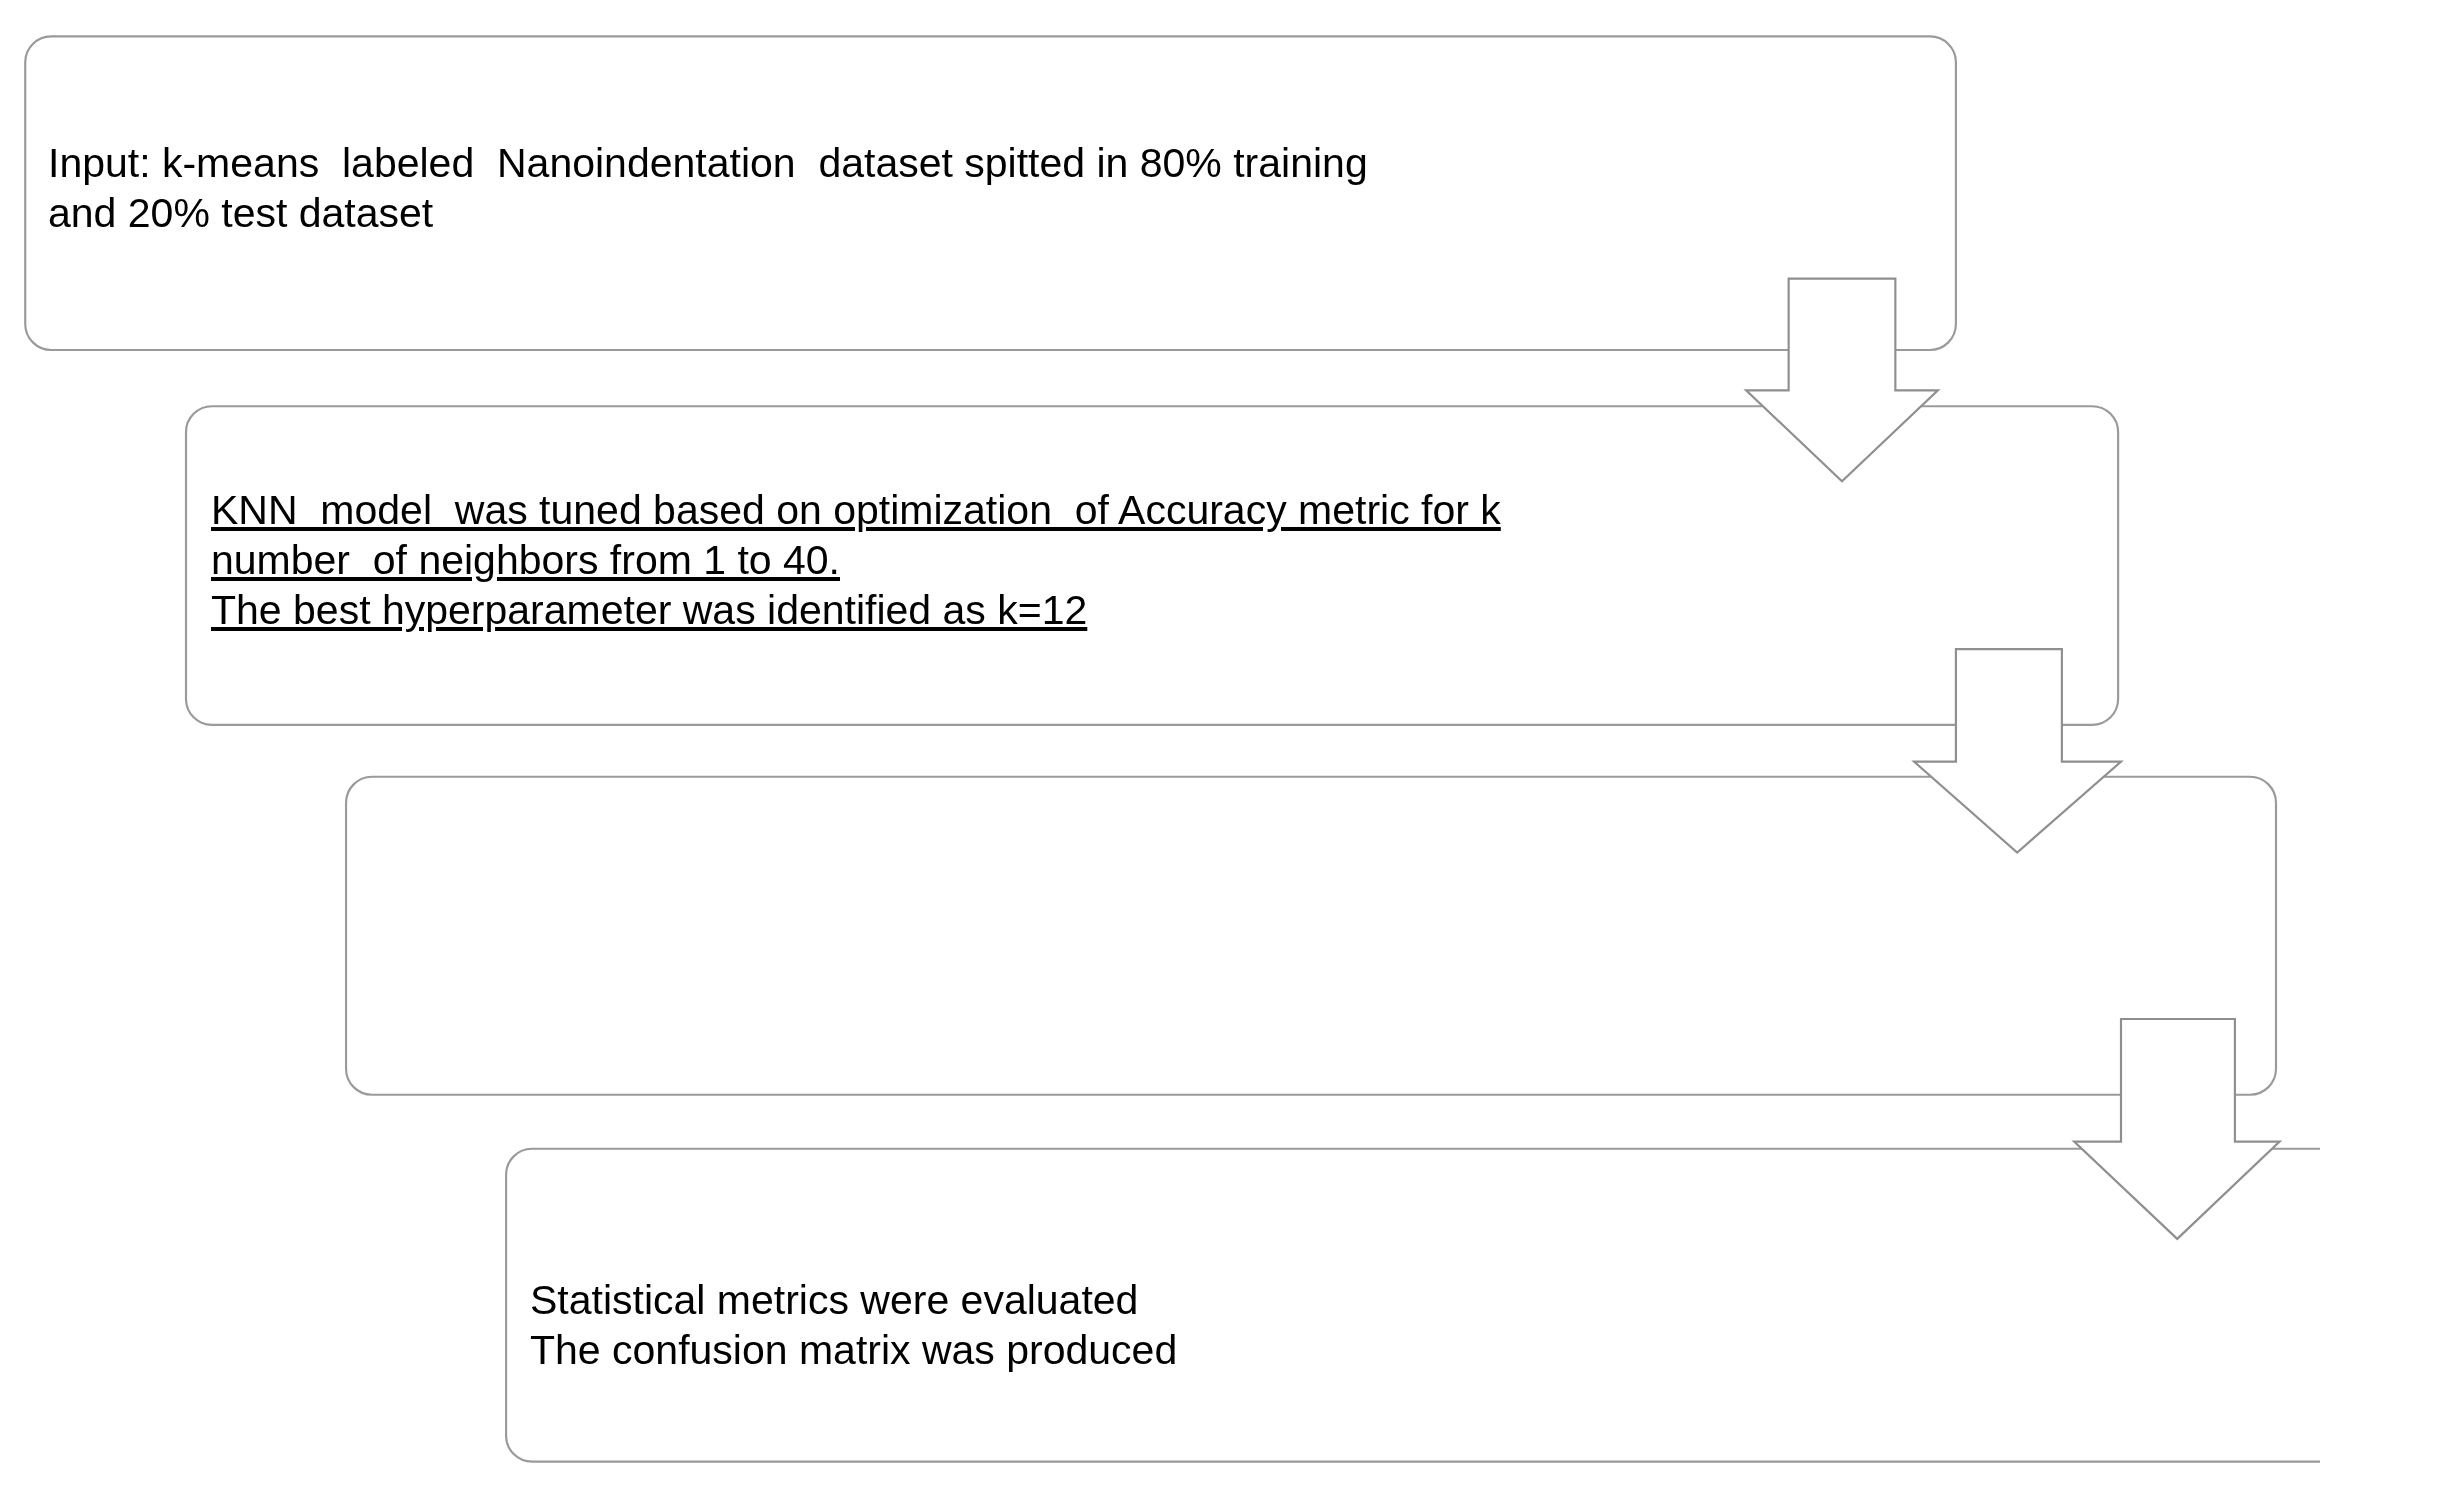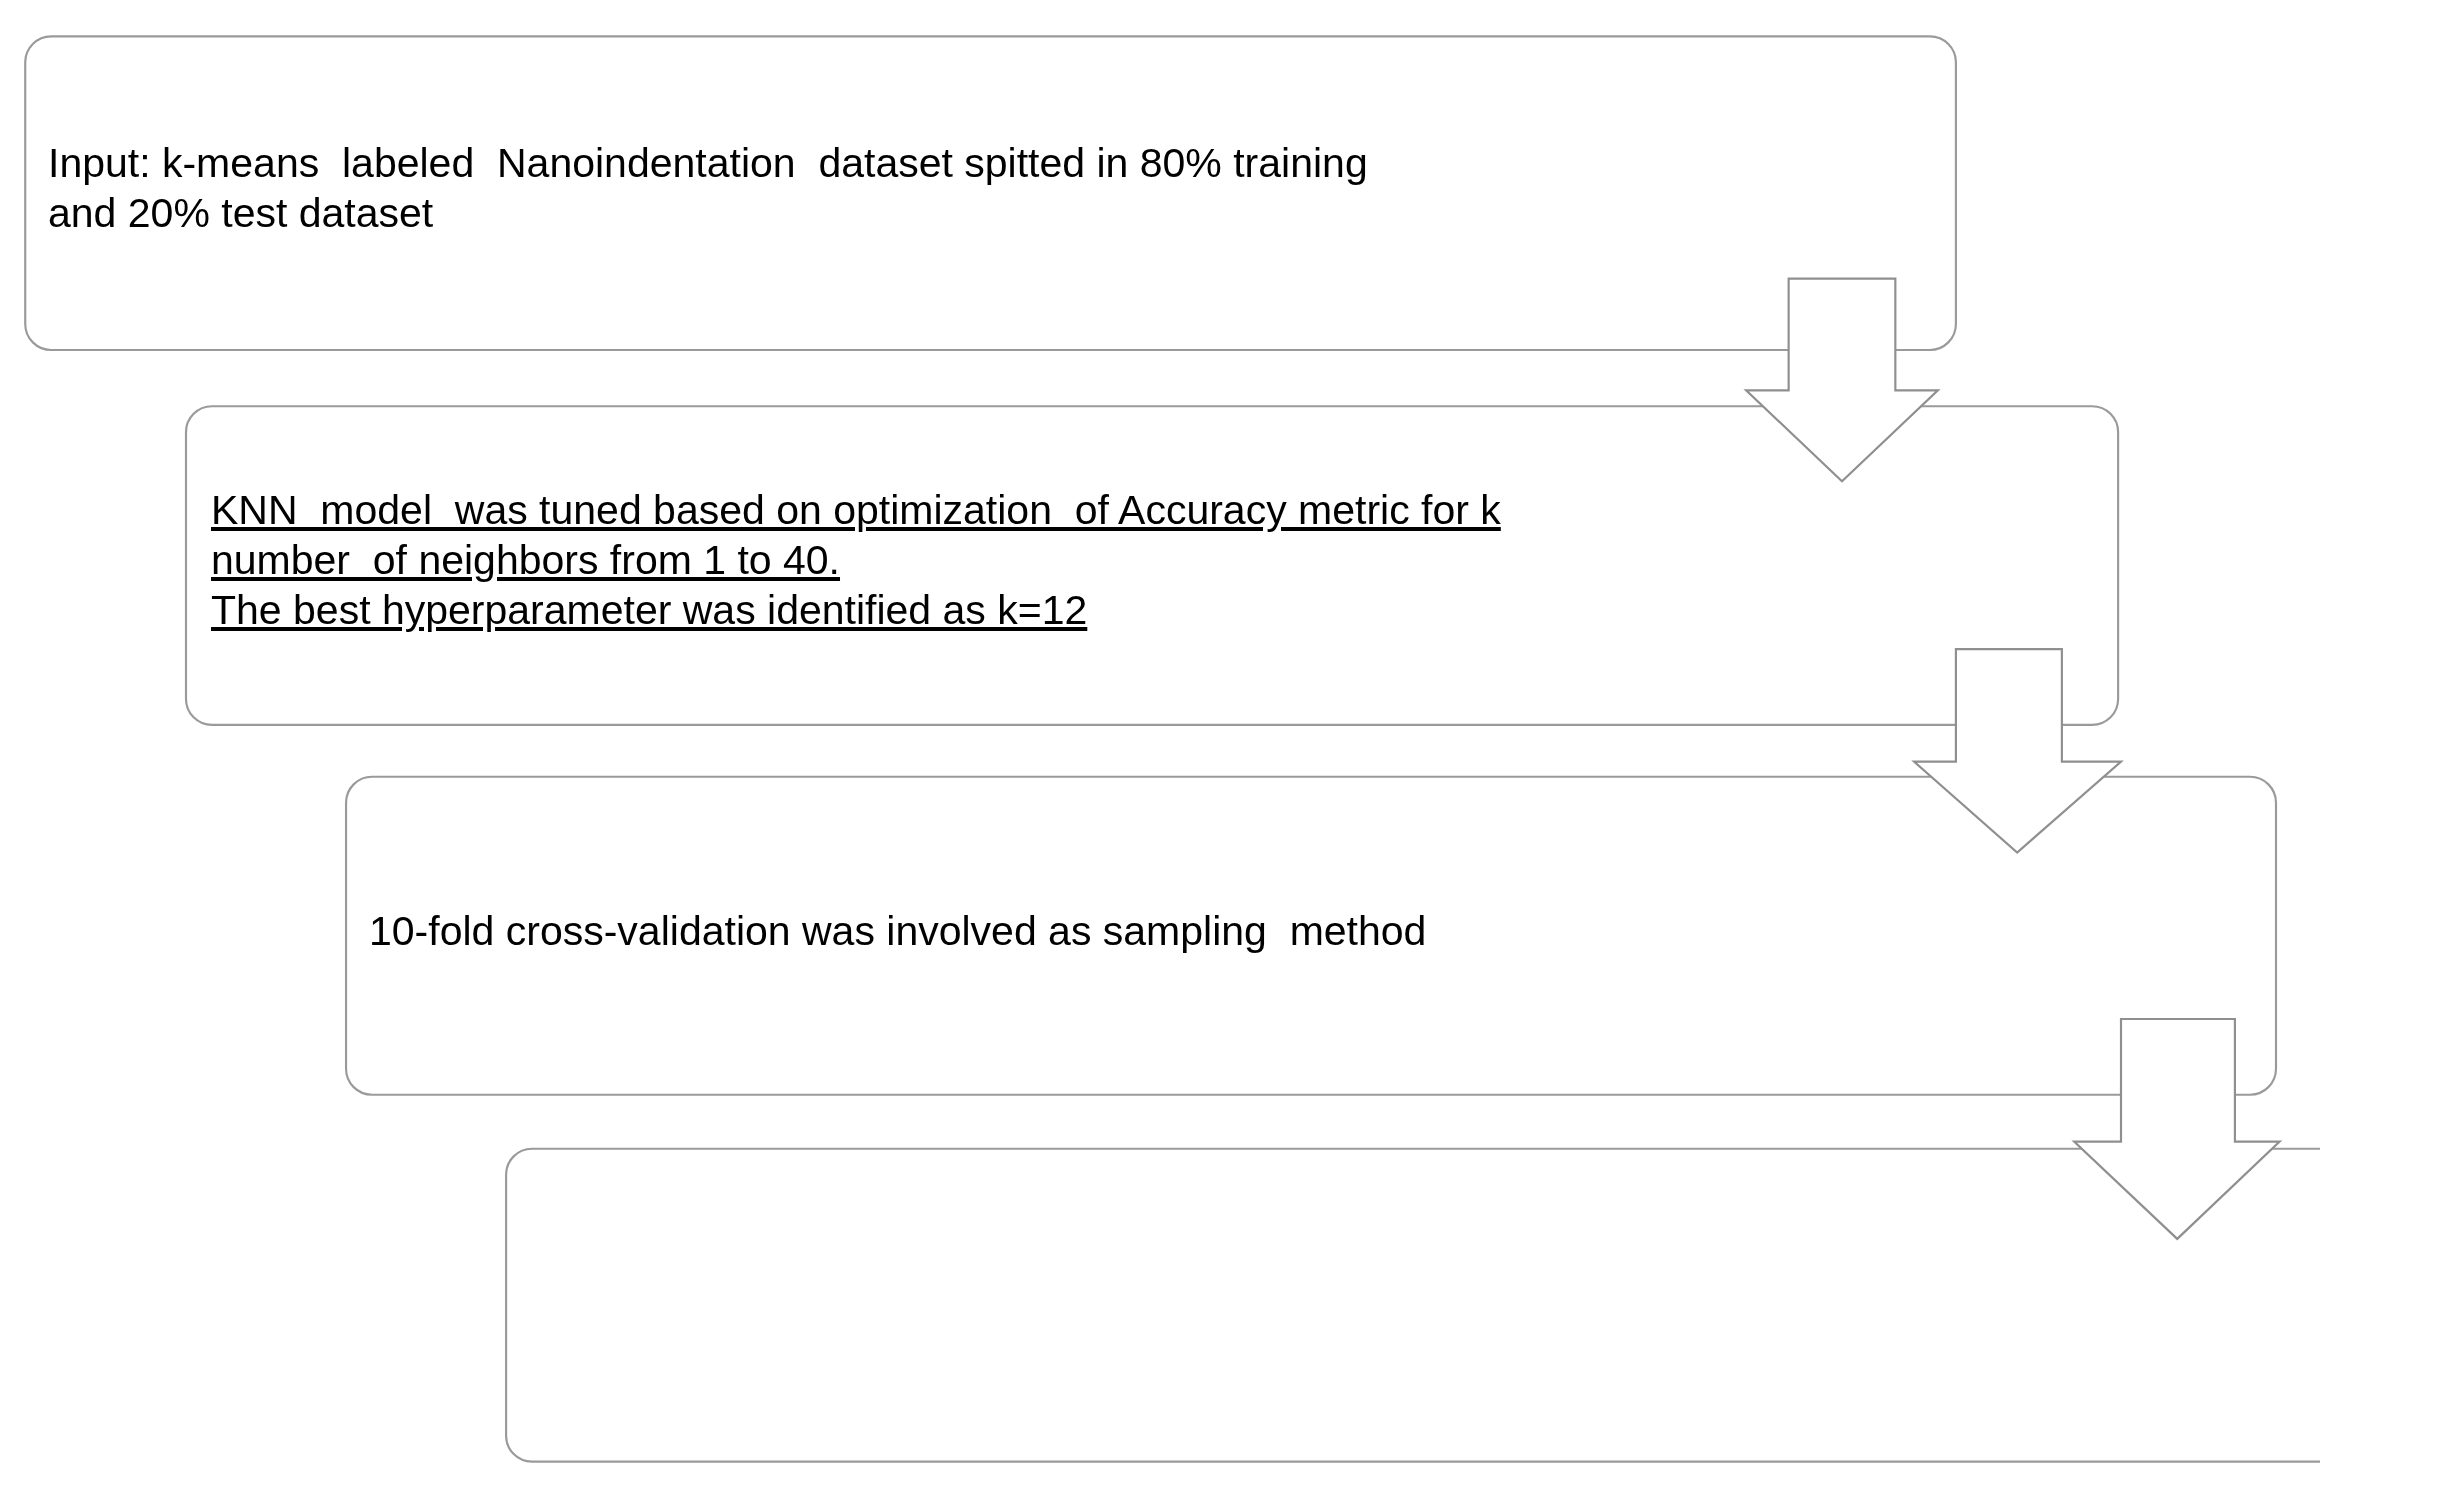--- a/index.html
+++ b/index.html
@@ -74,17 +74,18 @@
 
   </svg>
 
   <div class="box-text" id="text-box-1">Input: k-means  labeled  Nanoindentation  dataset spitted in 80% training
 and 20% test dataset</div>
 
   <div class="box-text" id="text-box-2">KNN  model  was tuned based on optimization  of Accuracy metric for k
 number  of neighbors from 1 to 40.
 The best hyperparameter was identified as k=12</div>
 
-  <div class="box-text" id="text-box-3">10-fold cross-validation was involved as sampling  method</div>
 
+  <div class="box-text" id="text-box-4">Statistical metrics were evaluated
+The confusion matrix was produced</div>
 
 </div>
 
 
 </body></html>

